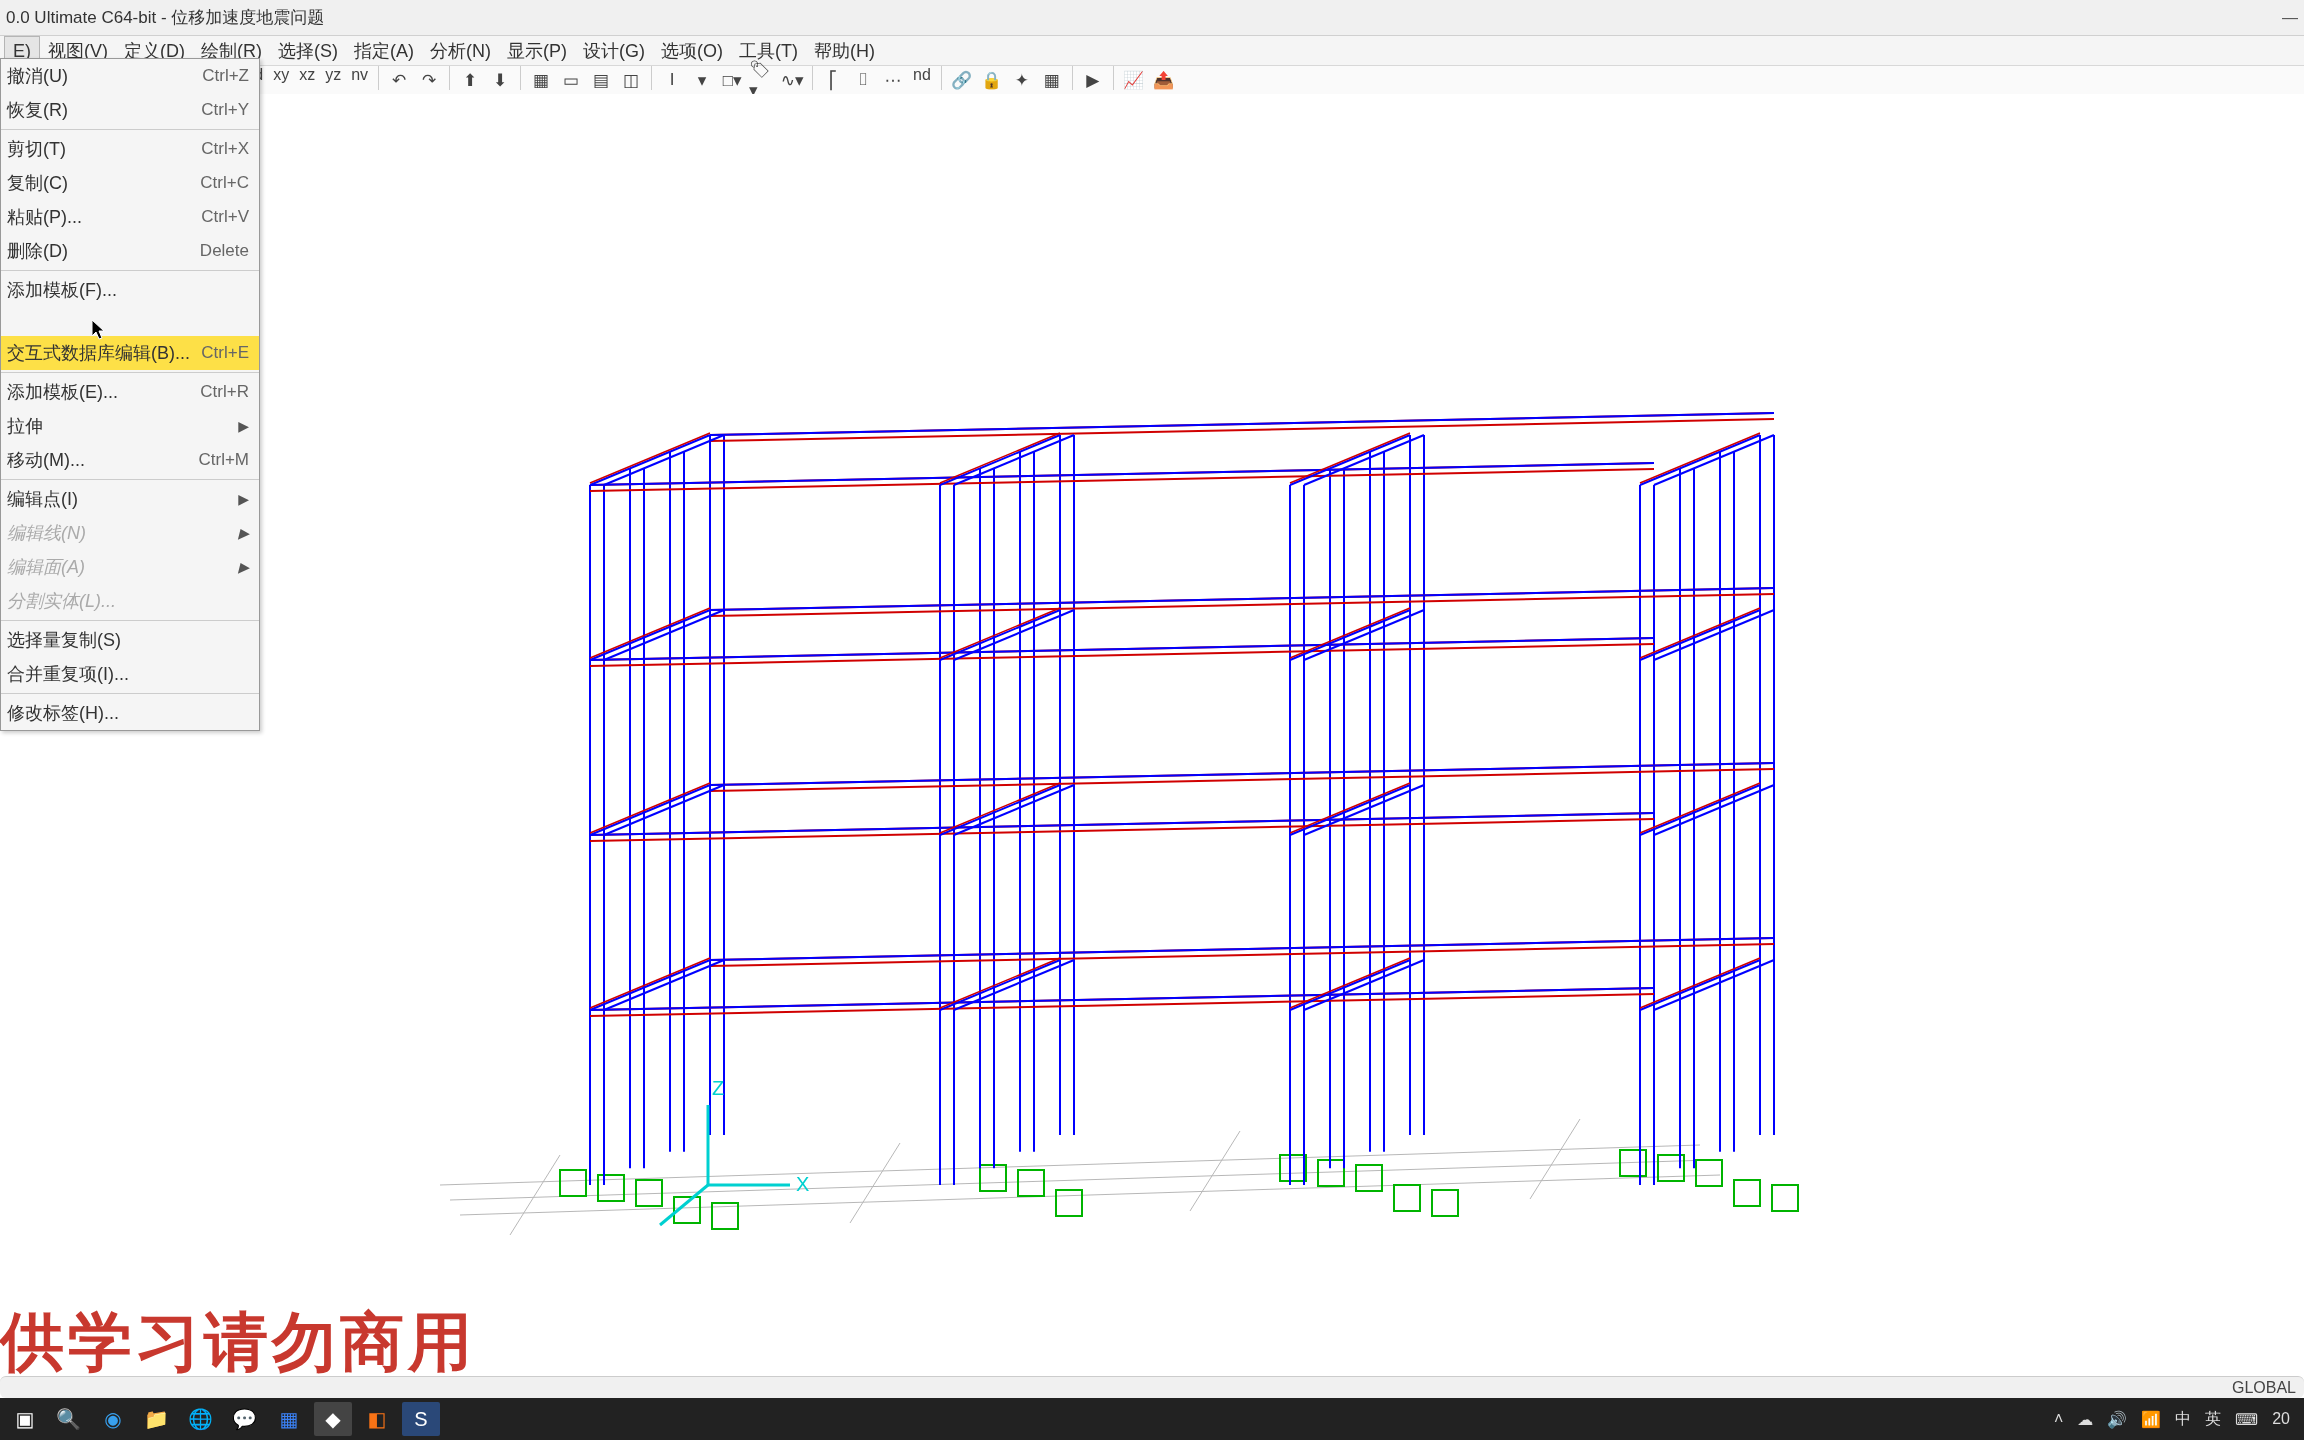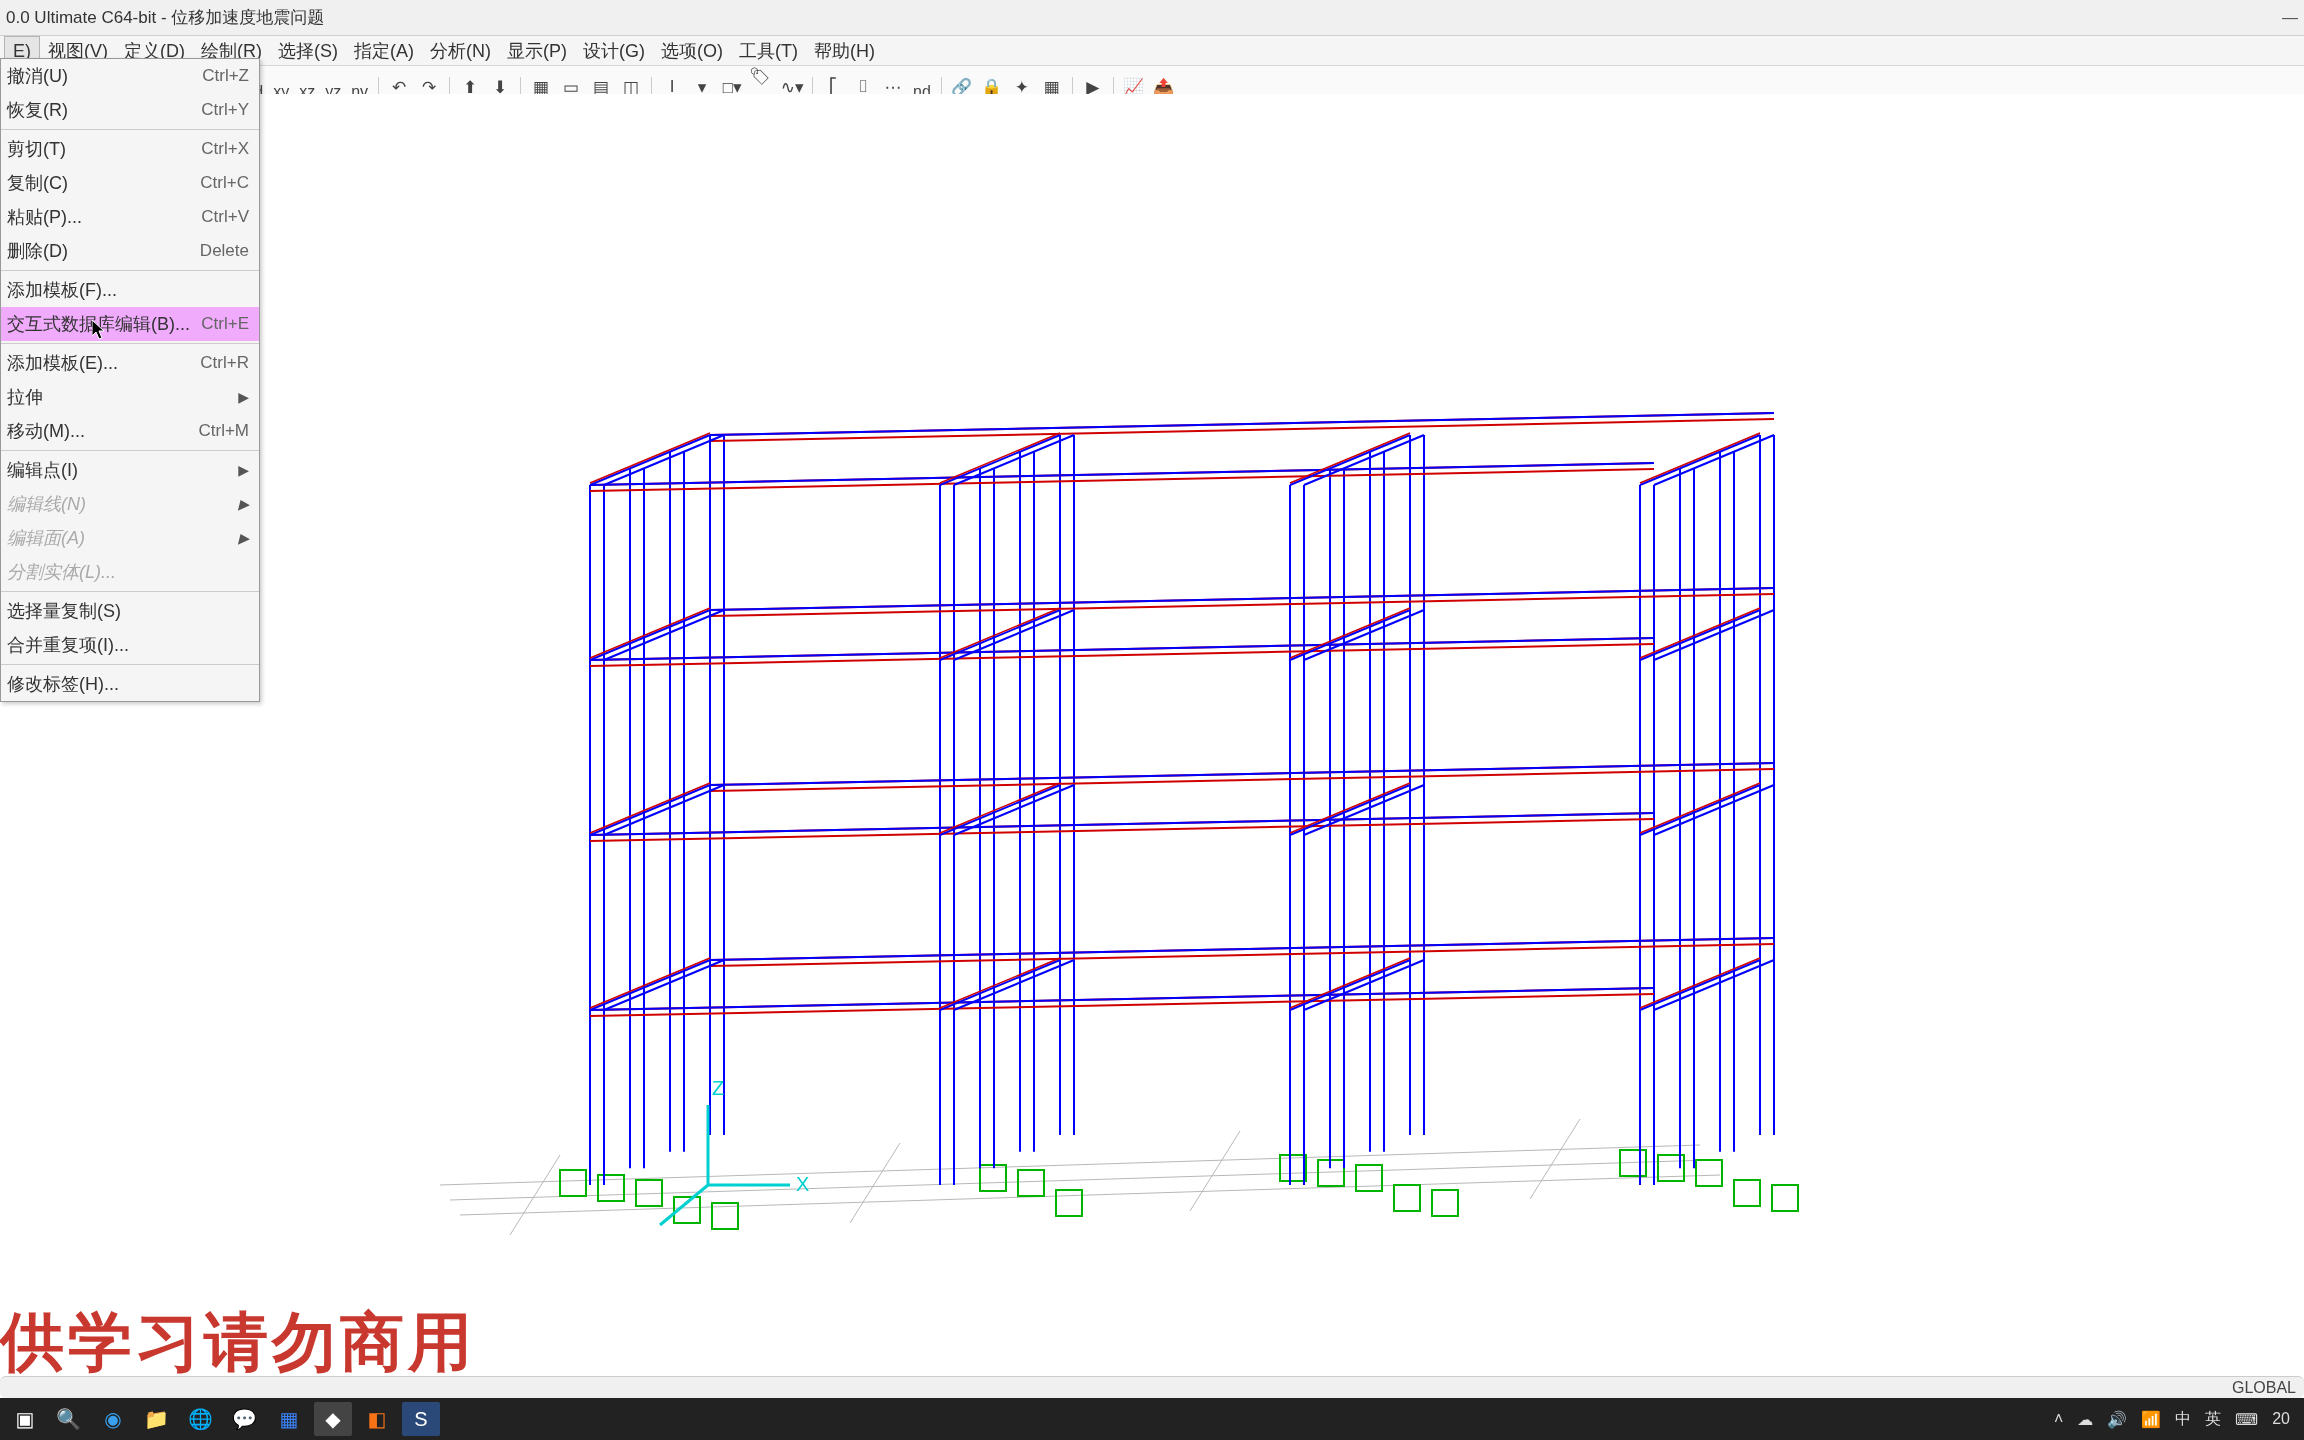--- a/index.html
+++ b/index.html
@@ -6,31 +6,31 @@
 html, body { width: 2304px; height: 1440px; overflow: hidden; background: #fff; }
 
 .titlebar { height: 36px; background: #f0f0f0; border-bottom: 1px solid #d0d0d0; display: flex; align-items: center; padding: 0 6px; font-size: 17px; color: #333; }
 .titlebar .controls { margin-left: auto; display: flex; gap: 24px; font-size: 16px; color: #555; }
 .titlebar .controls span { cursor: pointer; }
 
 .menubar { height: 30px; background: #f5f5f5; border-bottom: 1px solid #d8d8d8; display: flex; align-items: center; padding: 0 4px; font-size: 18px; color: #333; }
 .menubar .menu-item { padding: 4px 8px; cursor: pointer; }
 .menubar .menu-item.open { background: #e5e5e5; border: 1px solid #b5b5b5; border-bottom: none; }
 
-.toolbar { height: 36px; background: #fafafa; border-bottom: 1px solid #d8d8d8; display: flex; align-items: flex-end; padding: 0 4px; gap: 2px; font-size: 17px; color: #444; }
+.toolbar { height: 36px; background: #fafafa; border-bottom: 1px solid #d8d8d8; display: flex; align-items: flex-start; padding: 0 4px; gap: 2px; font-size: 17px; color: #444; }
 .toolbar .tbtn { width: 28px; height: 28px; display: flex; align-items: center; justify-content: center; border: 1px solid transparent; cursor: pointer; }
 .toolbar .sep { width: 1px; height: 24px; background: #ccc; margin: 0 4px; }
 .toolbar .tlabel { padding: 0 4px; cursor: pointer; font-size: 16px; }
 
 .dropdown-menu { position: absolute; left: 0; top: 58px; width: 260px; background: #f5f5f5; border: 1px solid #999; box-shadow: 2px 2px 4px rgba(0,0,0,.2); z-index: 100; font-size: 18px; color: #333; }
 .dropdown-menu .mi { display: flex; align-items: center; padding: 5px 10px 5px 6px; cursor: pointer; }
 .dropdown-menu .mi .lbl { flex: 1; }
 .dropdown-menu .mi .sc { color: #666; font-size: 17px; }
 .dropdown-menu .mi .arrow { font-size: 14px; color: #555; }
-.dropdown-menu .mi.highlight { background: #f0abfc; }
+.dropdown-menu .mi.highlight { background: #fde047; margin-top: 29px; }
 .dropdown-menu .mi.disabled { color: #aaa; font-style: italic; }
 .dropdown-menu hr { border: none; border-top: 1px solid #ccc; margin: 2px 0; }
 
 .viewport { position: absolute; left: 0; top: 94px; right: 0; bottom: 64px; background: #fff; }
 .viewport svg { width: 100%; height: 100%; }
 
 .watermark { position: absolute; left: 0; bottom: 54px; font-size: 64px; color: #c8382e; font-family: "SimSun", serif; font-weight: bold; letter-spacing: 4px; }
 
 .statusbar { position: absolute; left: 0; right: 0; bottom: 42px; height: 22px; background: #f0f0f0; border-top: 1px solid #ccc; display: flex; align-items: center; font-size: 16px; padding: 0 8px; border-radius: 6px; }
 .statusbar .status-right { margin-left: auto; color: #444; }

